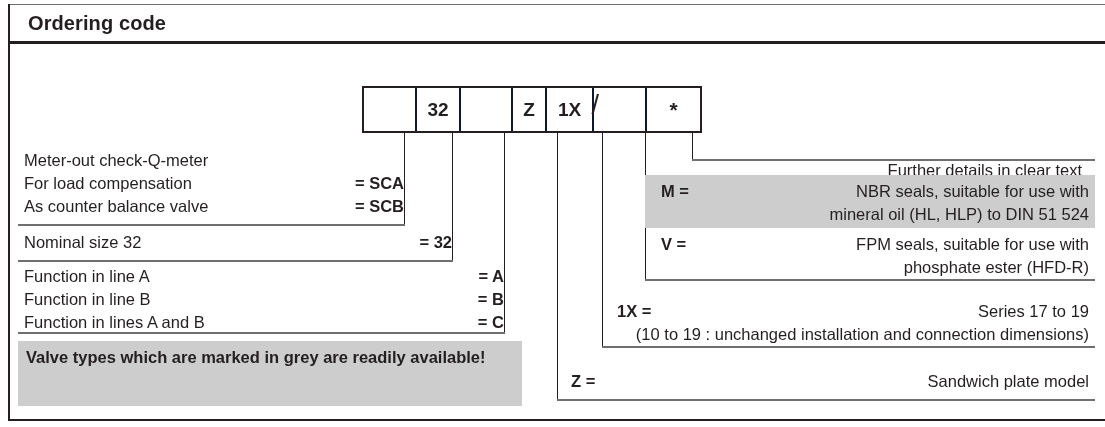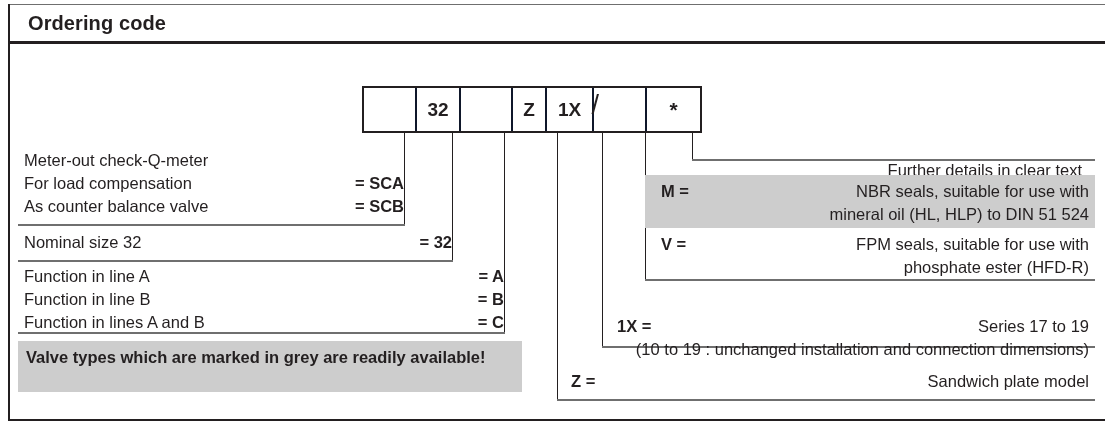--- a/index.html
+++ b/index.html
@@ -141,21 +141,21 @@
     position: absolute;
     font-weight: bold;
     white-space: nowrap;
     text-align: center;
   }
 
   
   .grey-note {
     position: absolute;
     left: 18px; top: 341px;
-    width: 504px; height: 51px;
+    width: 504px; height: 65px;
     background: #cdcdcd;
     font-size: 16.5px;
     font-weight: bold;
     line-height: 21px;
     color: #231f20;
     padding: 6px 0 10px 8px;
     box-sizing: border-box;
   }
 
   
@@ -300,21 +300,21 @@
   <div class="rblk" style="left:661px; top:233px; width:428px;">
     <div style="position:relative; height:23px;">
       <span class="key">V =</span>
       <span class="val">FPM seals, suitable for use with</span>
     </div>
     <div style="position:relative; height:23px;">
       <span class="val">phosphate ester (HFD-R)</span>
     </div>
   </div>
 
-  <div class="rblk" style="left:617px; top:315px; width:472px;">
+  <div class="rblk" style="left:617px; top:300px; width:472px;">
     <div style="position:relative; height:23px;">
       <span class="key">1X =</span>
       <span class="val">Series 17 to 19</span>
     </div>
     <div style="position:relative; height:23px;">
       <span class="val">(10 to 19 : unchanged installation and connection dimensions)</span>
     </div>
   </div>
 
   <div class="rblk" style="left:571px; top:370px; width:518px;">

